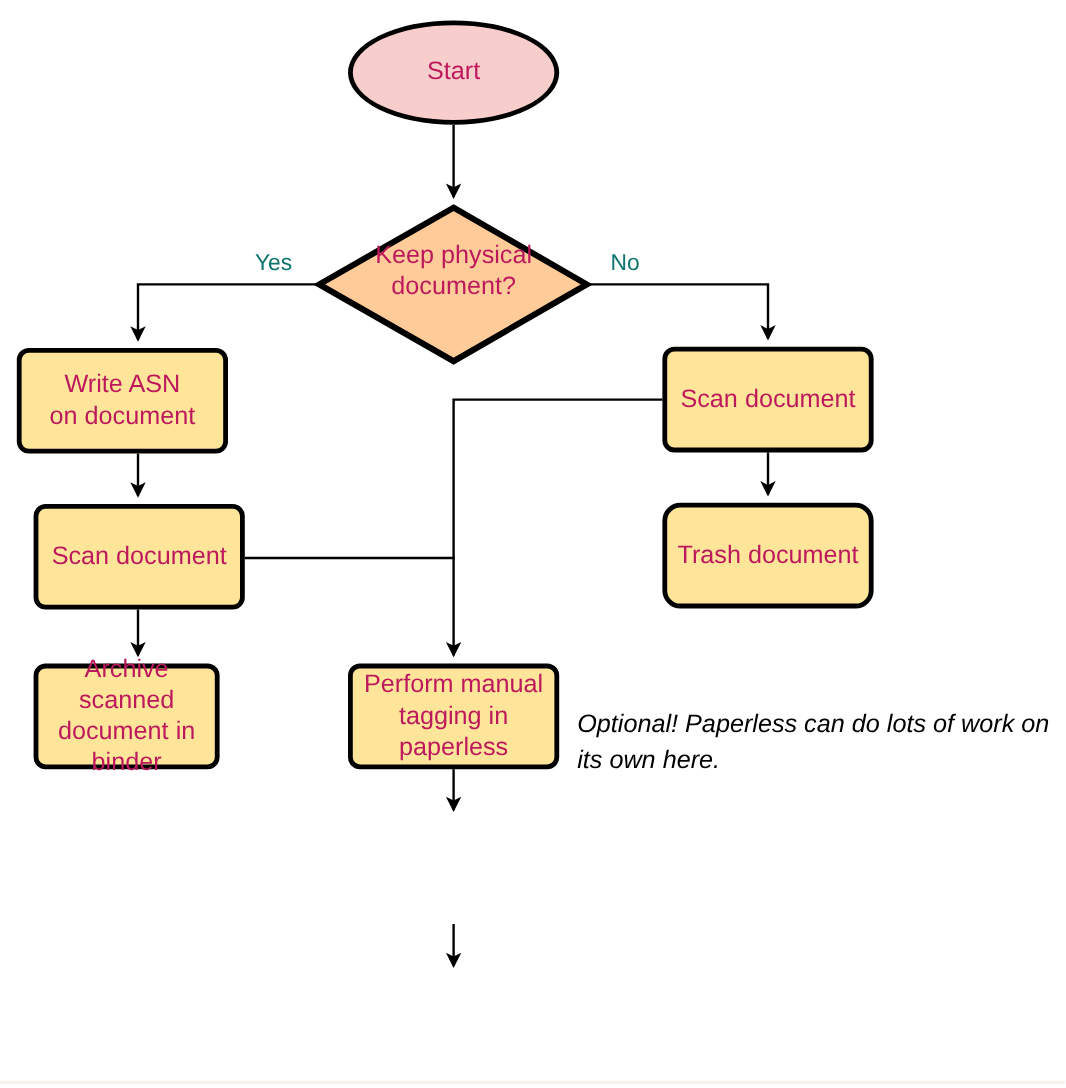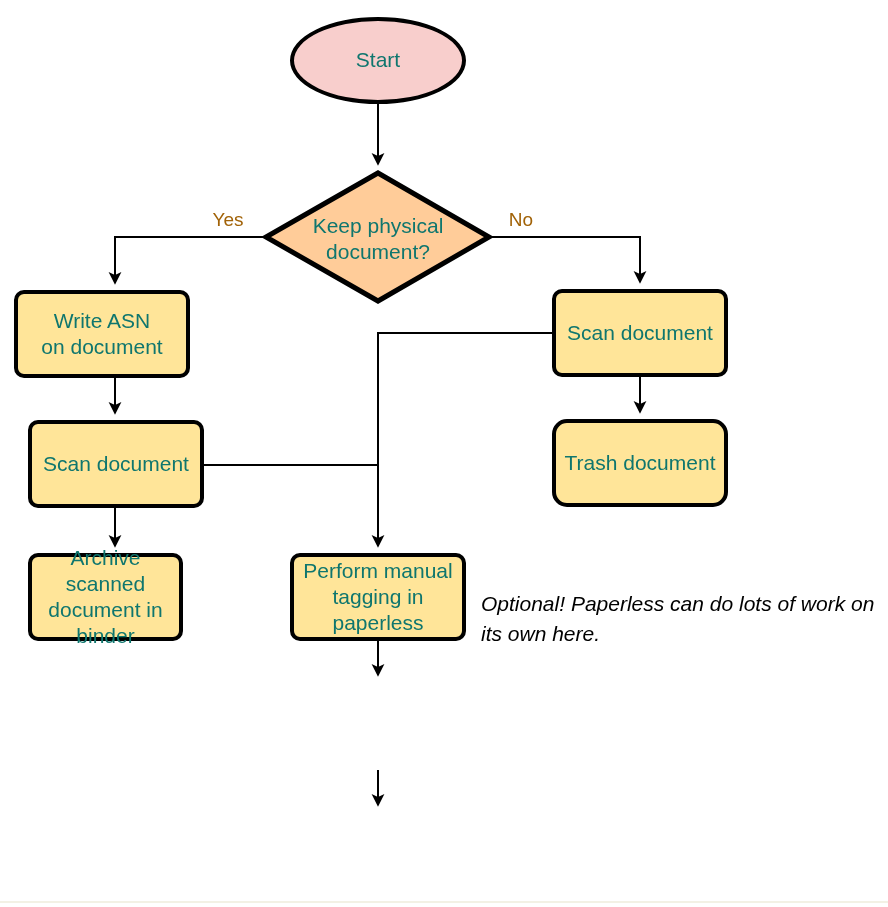--- a/index.html
+++ b/index.html
@@ -27,21 +27,21 @@
     align-items: center;
     justify-content: center;
     text-align: center;
     box-sizing: border-box;
     color: #000000;
   }
   .lbl {
     white-space: pre-line;
     font-size: 21px;
     line-height: 1.25;
-    color: #0f766e;
+    color: #be185d;
   }
   .process {
     background: #ffe599;
     border: 4px solid #000000;
     border-radius: 10px;
   }
   .term {
     background: #f8cecc;
     border: 4px solid #000000;
     border-radius: 50%;
@@ -50,29 +50,29 @@
   .n-start   { left: 290px; top: 17px;  width: 176px; height: 87px; }
   .n-write   { left: 14px;  top: 290px; width: 176px; height: 88px; }
   .n-scanl   { left: 28px;  top: 420px; width: 176px; height: 88px; }
   .n-archive { left: 28px;  top: 553px; width: 155px; height: 88px; }
   .n-scanr   { left: 552px; top: 289px; width: 176px; height: 88px; }
   .n-trash   { left: 552px; top: 419px; width: 176px; height: 88px; border-radius: 15px; }
   .n-tag     { left: 290px; top: 553px; width: 176px; height: 88px; }
   .n-remove  { left: 290px; top: 682px; width: 176px; height: 88px; }
   .n-end     { left: 290px; top: 812px; width: 176px; height: 87px; }
   .n-decision-label {
-    left: 288px; top: 207px; width: 180px; height: 64px;
+    left: 288px; top: 194px; width: 180px; height: 64px;
     background: transparent;
   }
   .edge-label {
     position: absolute;
     width: 50px;
     text-align: center;
     font-size: 19px;
-    color: #a16207;
+    color: #0f766e;
   }
   .el-yes { left: 203px; top: 209px; }
   .el-no  { left: 496px; top: 209px; }
   .annotation {
     position: absolute;
     left: 481px; top: 589px; width: 410px;
     font-size: 21px;
     font-style: italic;
     line-height: 1.45;
     color: #000000;

